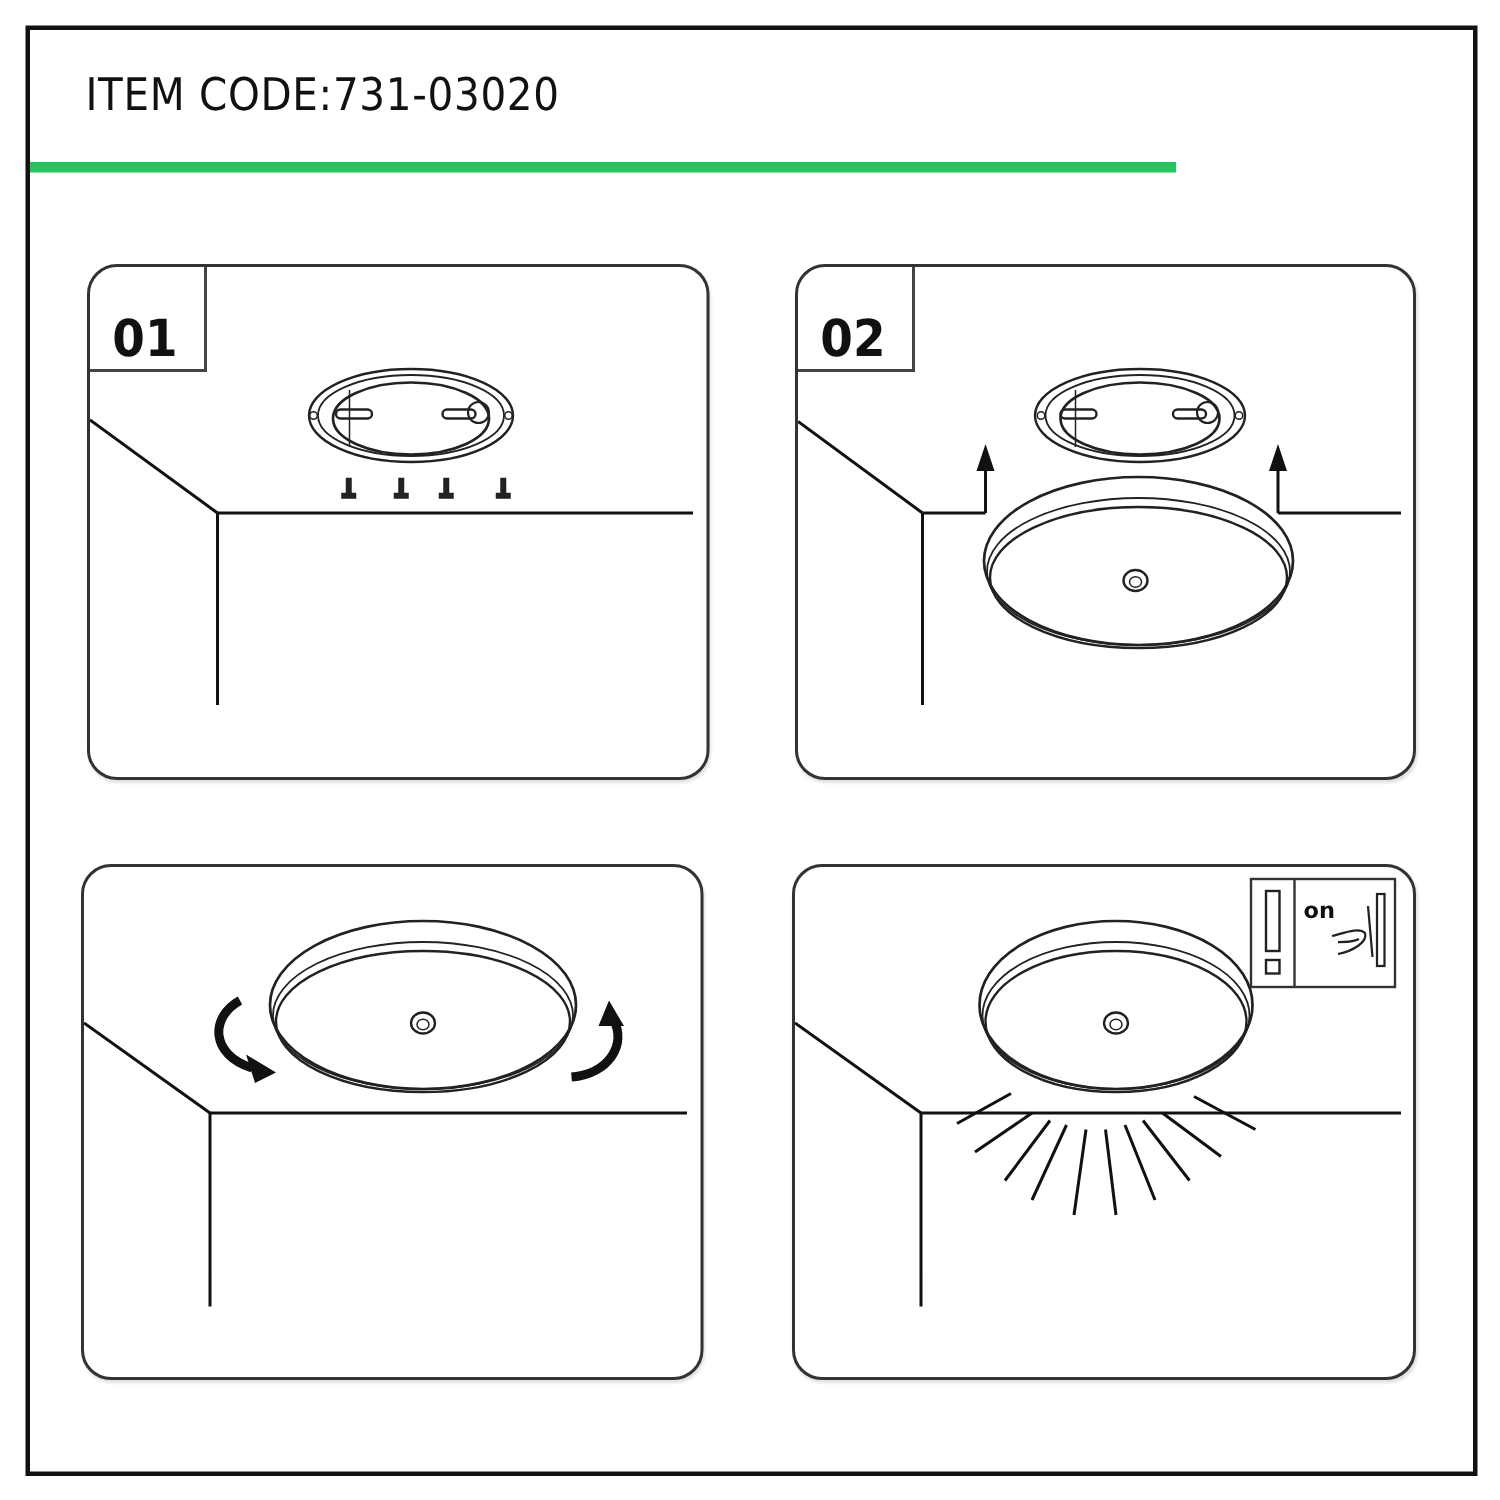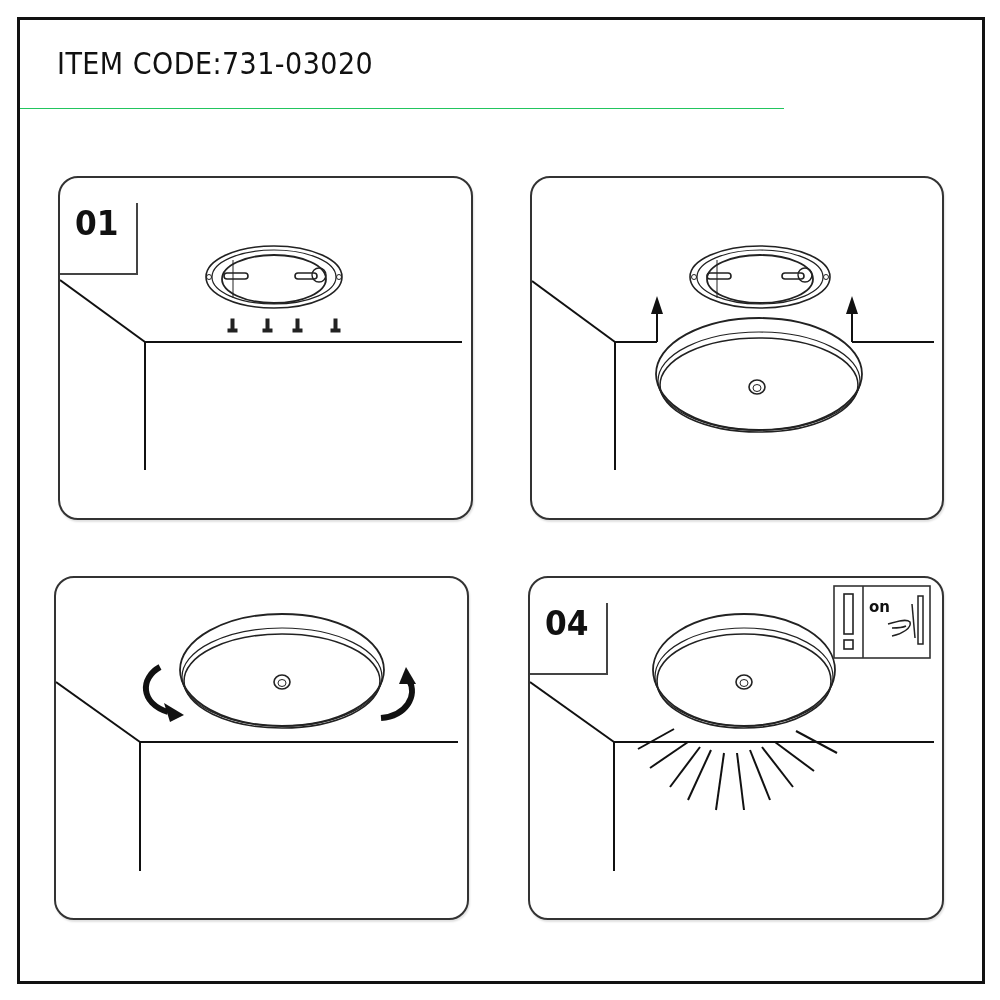--- a/index.html
+++ b/index.html
@@ -1,22 +1,22 @@
 <!DOCTYPE html>
 <html><head>
 <meta charset="utf-8">
 <style>
   html, body { margin: 0; padding: 0; background: #ffffff; }
   body { width: 1000px; height: 1000px; position: relative; overflow: hidden; font-family: "DejaVu Sans", sans-serif; }
   .sheet { position: absolute; left: 17px; top: 17px; width: 962px; height: 961px; border: 3px solid #111; box-sizing: content-box; }
-  .header { position: absolute; left: 0; top: 0; width: 764px; height: 88px; border-bottom: 1px solid #22c55e; }
+  .header { position: absolute; left: 0; top: 0; width: 764px; height: 88px; border-bottom: 7px solid #22c55e; }
   .item-code { position: absolute; left: 37px; top: 26px; font-size: 30px; letter-spacing: 0.5px; color: #111; font-family: "DejaVu Sans", sans-serif; transform: scaleX(0.9); transform-origin: left center; }
   .panel { position: absolute; border: 2px solid #333; border-radius: 20px; background: #fff; box-shadow: 1px 2px 2px rgba(0,0,0,0.12); overflow: hidden; }
   .panel svg { position: absolute; left: 0; top: 0; }
-  .step-box { position: absolute; left: -2px; top: -2px; border: 2px solid #444; border-top: none; border-left: none; width: 78px; height: 70px; display: flex; align-items: flex-start; justify-content: center; margin-top: 27px; }
+  .step-box { position: absolute; left: -2px; top: -2px; border: 2px solid #444; border-top: none; border-left: none; width: 78px; height: 70px; display: flex; align-items: flex-end; justify-content: center; }
   .step-num { font-size: 34px; font-weight: bold; color: #111; font-family: "DejaVu Sans", sans-serif; transform: scaleX(0.92); }
   .switch-on { font-family: "DejaVu Sans", sans-serif; font-weight: bold; font-size: 15px; fill: #111; }
 </style>
 </head>
 <body>
 
 <div class="sheet">
   <div class="header">
     <div class="item-code">ITEM CODE:731-03020</div>
   </div>
@@ -92,20 +92,23 @@
       <polygon points="314,136 326,136 320,118" fill="#111"></polygon>
     </g>
     <g stroke="#222" fill="#fff">
       <ellipse cx="227" cy="196" rx="103" ry="56" stroke-width="1.8"></ellipse>
       <ellipse cx="227" cy="203" rx="101" ry="49" stroke-width="1.2" fill="none"></ellipse>
       <ellipse cx="227" cy="207" rx="99" ry="47" stroke-width="1.6" fill="none"></ellipse>
       <ellipse cx="225" cy="209" rx="8" ry="7" stroke-width="1.6" fill="none"></ellipse>
       <ellipse cx="225" cy="210" rx="4" ry="3.5" stroke-width="1" fill="none"></ellipse>
     </g>
   </svg>
+  <div class="step-box">
+    <span class="step-num">02</span>
+  </div>
 </div>
 
 <div class="panel" style="left:54px; top:576px; width:411px; height:340px;">
   <svg width="411" height="340" viewBox="0 0 411 340">
     <g stroke="#111" stroke-width="2" fill="none">
       <line x1="0" y1="104" x2="84" y2="164"></line>
       <line x1="84" y1="164" x2="402" y2="164"></line>
       <line x1="84" y1="164" x2="84" y2="293"></line>
     </g>
     <g stroke="#222" fill="#fff">
@@ -161,16 +164,13 @@
       </g>
       <text class="switch-on" x="339" y="34">on</text>
       <g stroke="#222" fill="none" stroke-width="1.5">
         <rect x="388" y="18" width="5" height="48"></rect>
         <line x1="382" y1="26" x2="385" y2="60"></line>
         <path d="M358 46 C 366 44, 376 40, 380 44 C 382 50, 372 56, 362 58"></path>
         <path d="M362 50 C 368 50, 372 50, 376 48"></path>
       </g>
     </g>
   </svg>
-  <div class="step-box">
-    <span class="step-num">04</span>
-  </div>
 </div>
 
 </body></html>

